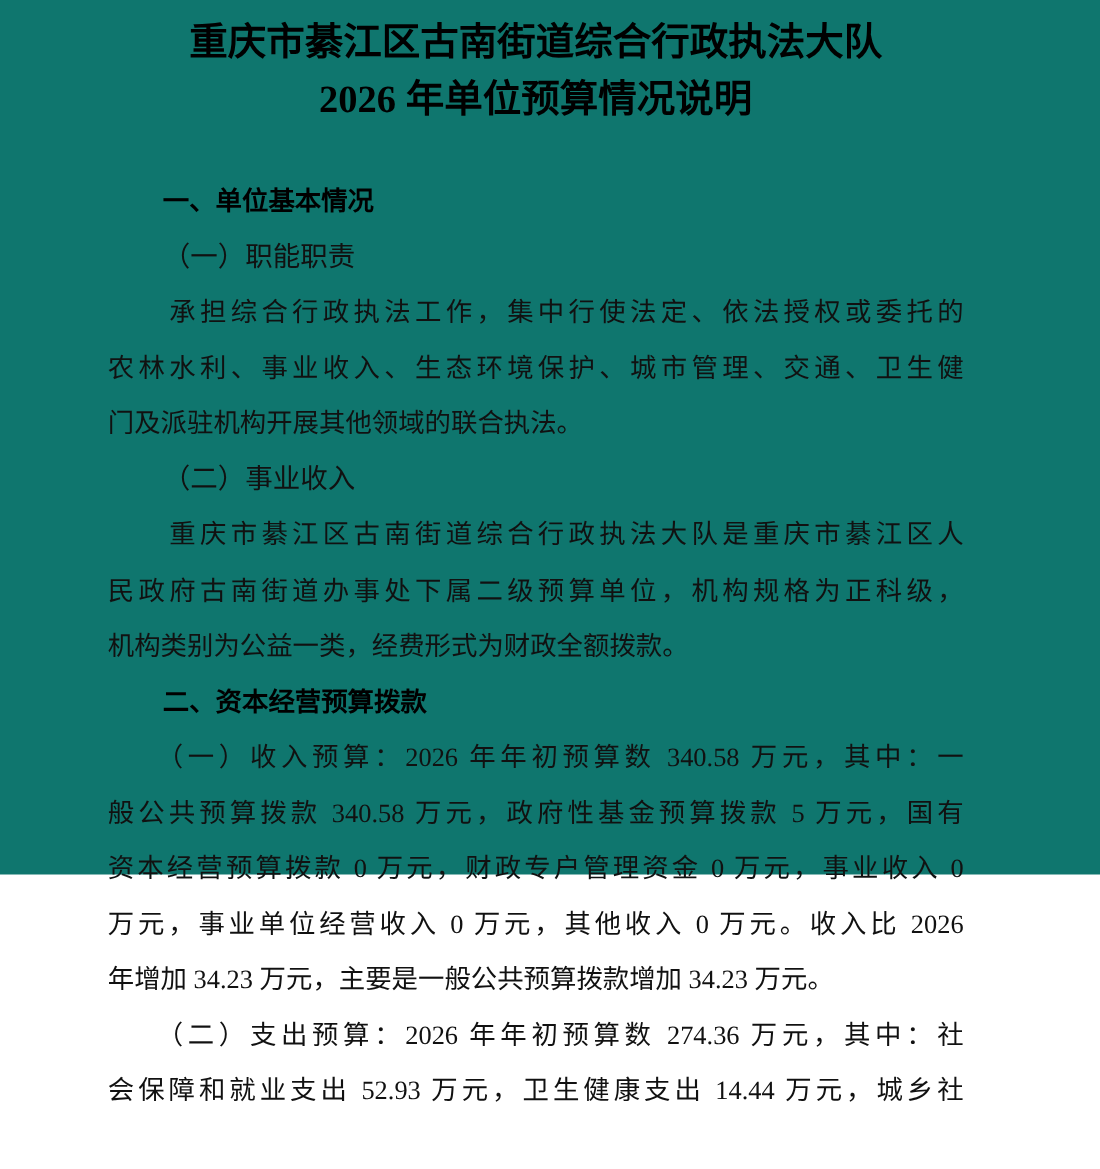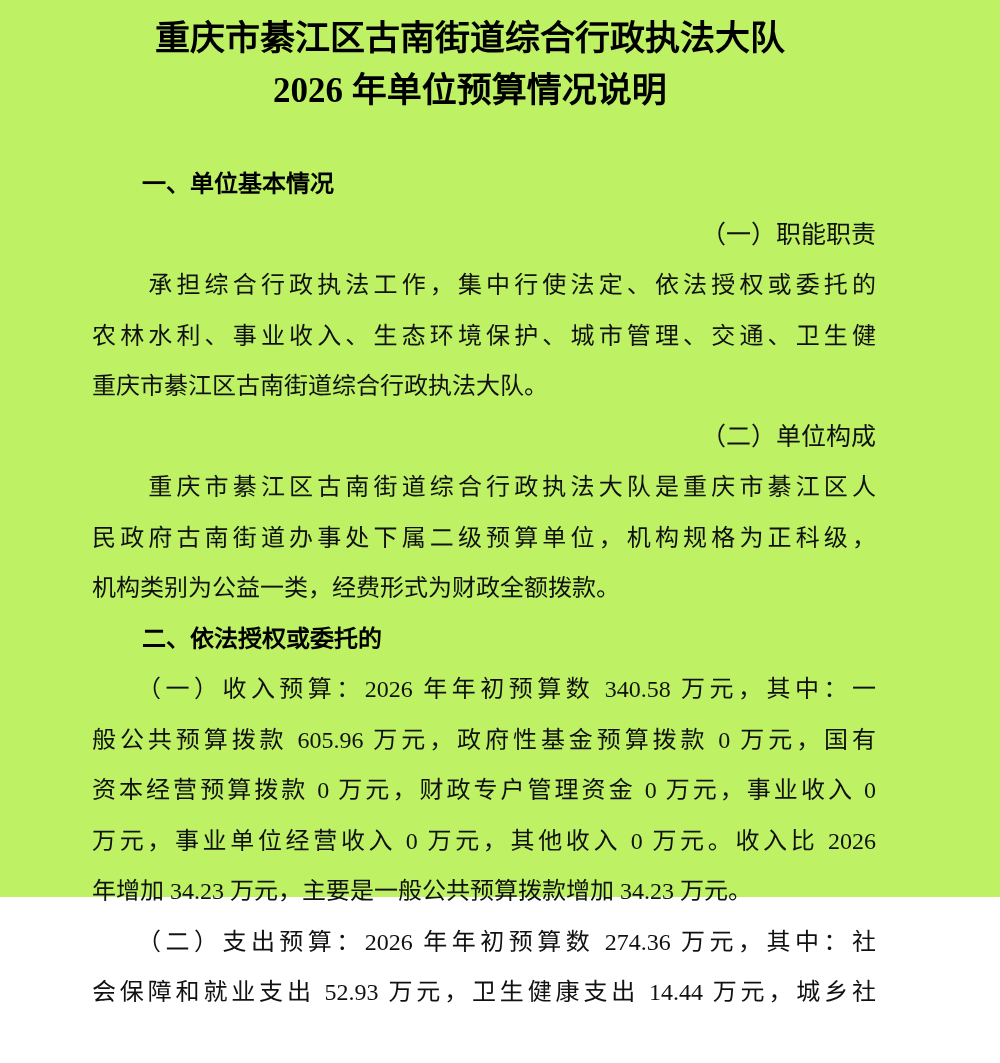--- a/index.html
+++ b/index.html
@@ -9,55 +9,54 @@
   }
   body {
     width: 1000px;
     height: 1063px;
     overflow: hidden;
     color: #000000;
   }
   .page {
     box-sizing: border-box;
     width: 1000px;
-    height: 897px;
-    padding: 13px 124px 0 64px;
-    background: #bef264;
+    height: 795px;
+    padding: 13px 124px 0 98px;
+    background: #0f766e;
   }
   .doc-title {
     text-align: center;
     font-family: "Liberation Serif", "DejaVu Serif", serif;
     font-weight: 700;
     font-size: 35px;
     line-height: 52px;
     color: #000000;
   }
   .lines {
     margin-top: 42px;
   }
   .line {
     height: 50.5px;
     line-height: 50.5px;
     font-family: "Liberation Serif", "DejaVu Serif", serif;
     font-size: 24px;
     color: #111111;
     overflow: hidden;
-    margin-left: 28px;
   }
   .line.h {
     font-family: "Liberation Sans", "DejaVu Sans", sans-serif;
     font-weight: 700;
     font-size: 24px;
     color: #000000;
     padding-left: 50px;
     text-align: left;
   }
   .line.sub {
     padding-left: 50px;
-    text-align: right;
+    text-align: left;
     font-size: 25px;
   }
   .line.just {
     text-align: justify;
     text-align-last: justify;
     text-justify: inter-ideograph;
   }
   .line.left {
     text-align: left;
   }
@@ -70,28 +69,28 @@
   <div class="doc-title">
     <div>重庆市綦江区古南街道综合行政执法大队</div>
     <div>2026 年单位预算情况说明</div>
   </div>
 
   <div class="lines">
     <div class="line h">一、单位基本情况</div>
     <div class="line sub">（一）职能职责</div>
     <div class="line just">　　承担综合行政执法工作，集中行使法定、依法授权或委托的</div>
     <div class="line just">农林水利、事业收入、生态环境保护、城市管理、交通、卫生健</div>
-    <div class="line left">重庆市綦江区古南街道综合行政执法大队。</div>
-    <div class="line sub">（二）单位构成</div>
+    <div class="line left">门及派驻机构开展其他领域的联合执法。</div>
+    <div class="line sub">（二）事业收入</div>
     <div class="line just">　　重庆市綦江区古南街道综合行政执法大队是重庆市綦江区人</div>
     <div class="line just">民政府古南街道办事处下属二级预算单位，机构规格为正科级，</div>
     <div class="line left">机构类别为公益一类，经费形式为财政全额拨款。</div>
-    <div class="line h">二、依法授权或委托的</div>
+    <div class="line h">二、资本经营预算拨款</div>
     <div class="line just">　　（一）收入预算：2026 年年初预算数 340.58 万元，其中：一</div>
-    <div class="line just">般公共预算拨款 605.96 万元，政府性基金预算拨款 0 万元，国有</div>
+    <div class="line just">般公共预算拨款 340.58 万元，政府性基金预算拨款 5 万元，国有</div>
     <div class="line just">资本经营预算拨款 0 万元，财政专户管理资金 0 万元，事业收入 0</div>
     <div class="line just">万元，事业单位经营收入 0 万元，其他收入 0 万元。收入比 2026</div>
     <div class="line left">年增加 34.23 万元，主要是一般公共预算拨款增加 34.23 万元。</div>
     <div class="line just">　　（二）支出预算：2026 年年初预算数 274.36 万元，其中：社</div>
     <div class="line just">会保障和就业支出 52.93 万元，卫生健康支出 14.44 万元，城乡社</div>
   </div>
 
 </div>
 
 </body></html>

